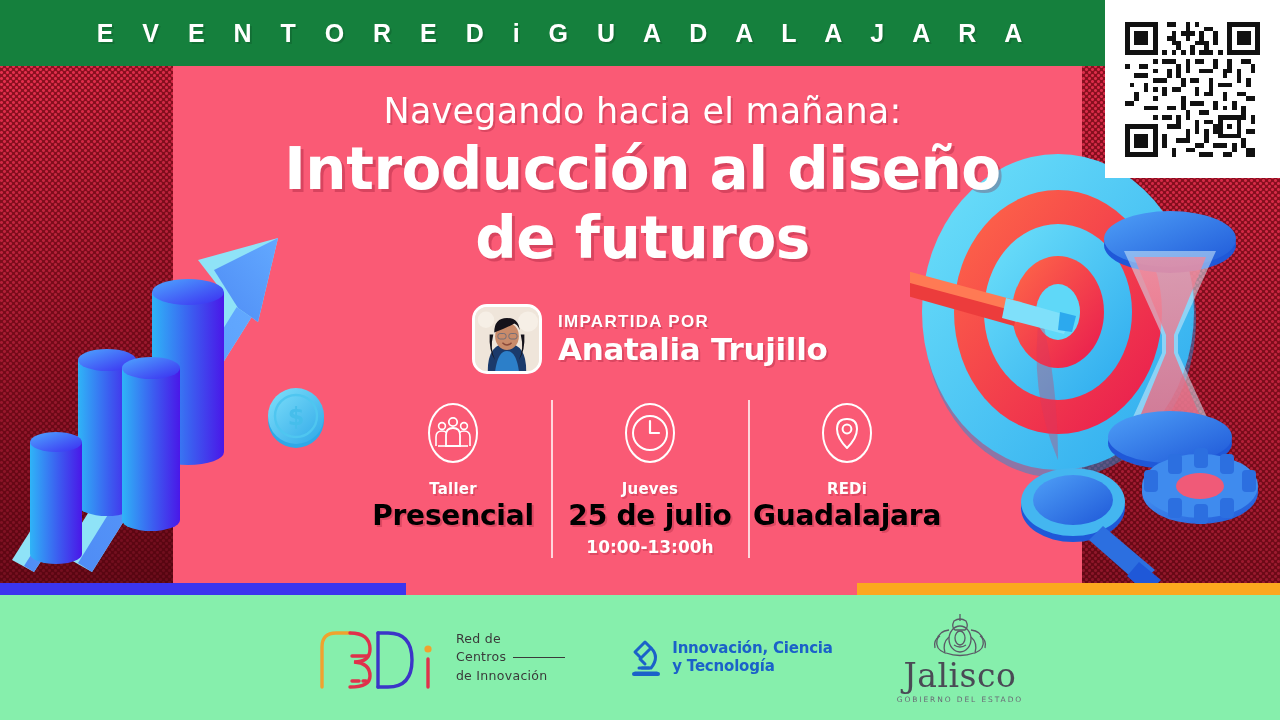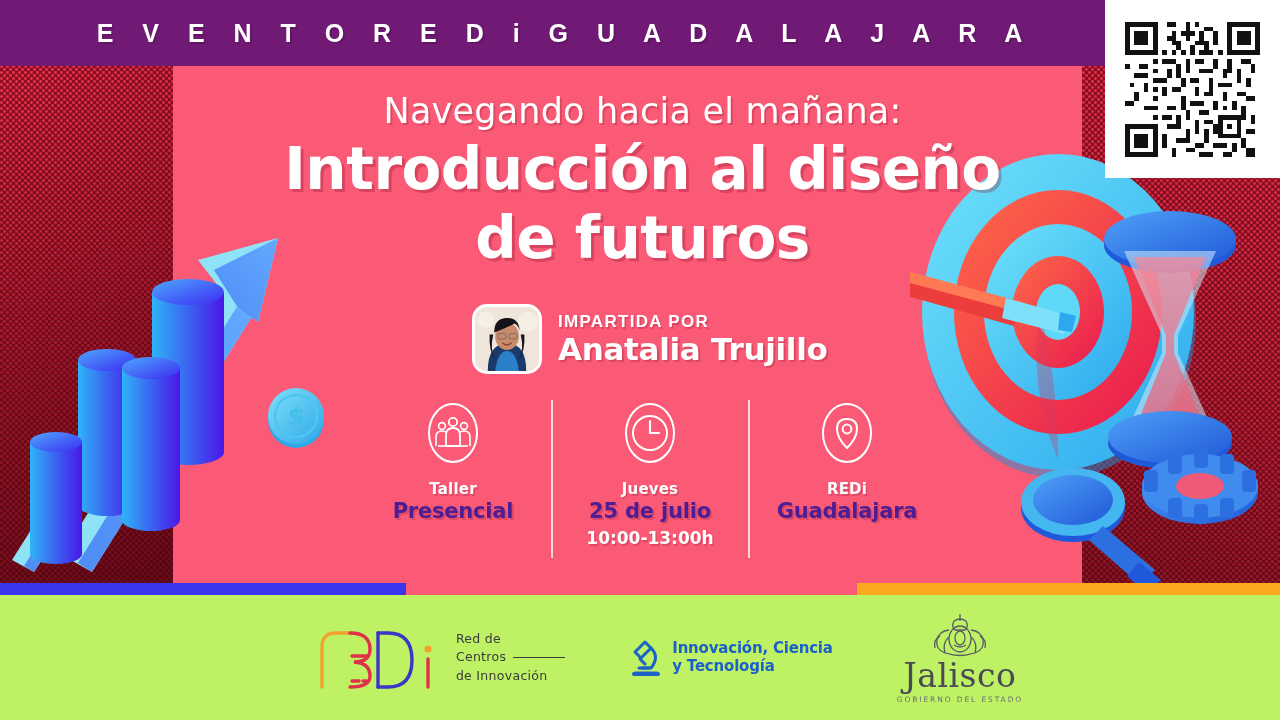--- a/index.html
+++ b/index.html
@@ -37,21 +37,21 @@
   }
   .halftone.right::after {
     content:""; position:absolute; inset:0;
     background:linear-gradient(200deg, rgba(110,8,24,.0) 0%, rgba(92,4,18,.35) 60%, rgba(70,2,12,.6) 100%);
     pointer-events:none;
   }
 
   
   #banner {
     position:absolute; left:0; top:0; width:1280px; height:66px;
-    background:#701a75;
+    background:#15803d;
     display:flex; align-items:center; justify-content:center;
     z-index:6;
   }
   #banner .bannertext {
     color:#ffffff;
     font-size:25px;
     font-weight:bold;
     letter-spacing:11px;
     text-shadow:2px 2px 0 rgba(0,0,0,.13);
     padding-right:150px;
@@ -117,41 +117,41 @@
     width:195px; text-align:center; display:flex; flex-direction:column; align-items:center;
     padding-top:6px;
   }
   .info-icon { width:54px; height:62px; margin-bottom:16px; }
   .info-top {
     color:#ffffff; font-size:15px; font-weight:bold; letter-spacing:.2px;
     text-shadow:1.5px 1.5px 0 rgba(140,20,45,.25);
     font-family:"DejaVu Sans", sans-serif;
   }
   .info-main {
-    color:#4c1d95; font-size:21px; font-weight:bold; margin-top:1px; white-space:nowrap;
+    color:#000000; font-size:28px; font-weight:bold; margin-top:1px; white-space:nowrap;
     text-shadow:2px 2px 0 rgba(140,20,45,.25);
     font-family:"DejaVu Sans", sans-serif; letter-spacing:-.2px;text-align:right;
   }
   .info-sub {
     color:#ffffff; font-size:17px; font-weight:bold; margin-top:5px;
     text-shadow:1.5px 1.5px 0 rgba(140,20,45,.25);
     font-family:"DejaVu Sans", sans-serif;
   }
   .vdivider { width:2px; height:158px; background:rgba(255,255,255,.75); margin-top:4px; flex:none; }
 
   
   #strip { position:absolute; left:0; top:583px; width:1280px; height:12px; display:flex; z-index:7; }
   #strip .seg-blue   { width:406px;  background:#3B35EE; }
   #strip .seg-pink   { flex:1;       background:#FA5A75; }
   #strip .seg-orange { width:423px;  background:#FBA81E; }
 
   
   #footer {
     position:absolute; left:0; top:595px; width:1280px; height:125px;
-    background:#bef264;
+    background:#86efac;
     display:flex; align-items:center; justify-content:center; gap:64px;
     padding-left:59px;
   }
   .logo-group { display:flex; align-items:center; }
   #logo-redi   { gap:12px; }
   #logo-ict    { gap:9px; }
   #logo-jalisco{ flex-direction:column; align-items:center; gap:0; }
   .redi-words {
     font-family:"DejaVu Sans", sans-serif;
     font-size:12.5px; color:#3a3a3a; line-height:1.45; letter-spacing:.3px;

